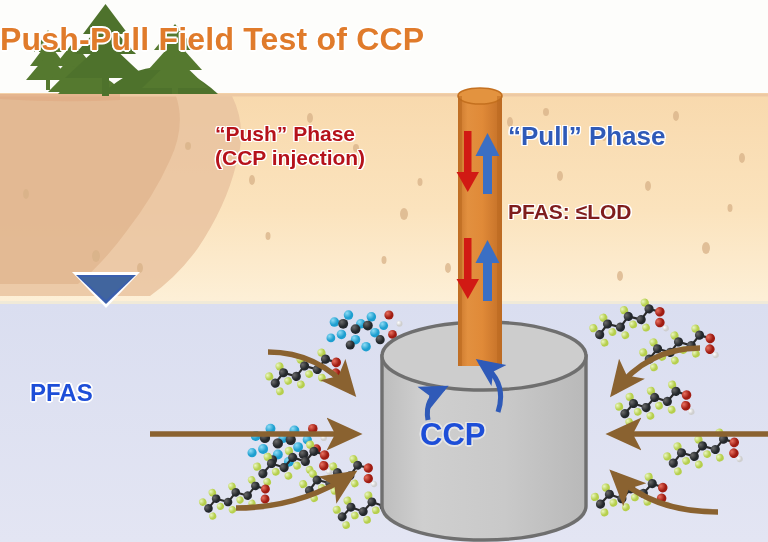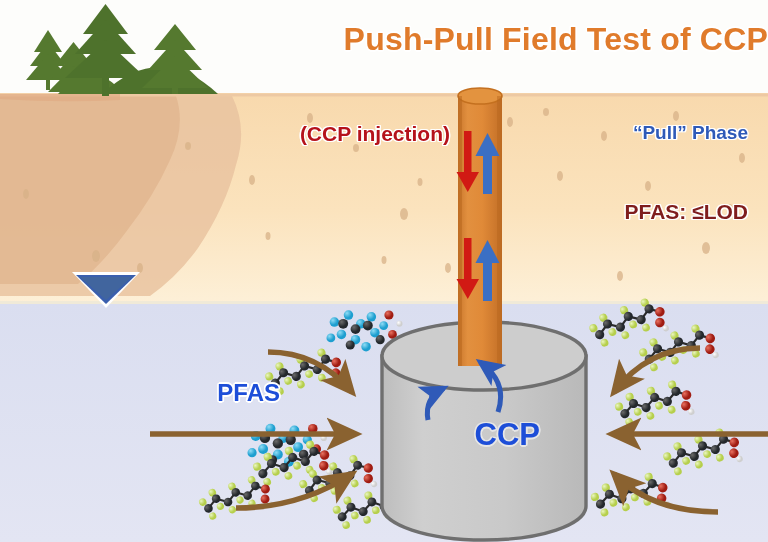--- a/index.html
+++ b/index.html
@@ -3,39 +3,39 @@
 <meta charset="utf-8">
 <title>Push-Pull Field Test of CCP</title>
 <style>
   html,body{margin:0;padding:0;background:#fff;}
   body{font-family:"Liberation Sans",sans-serif;}
   #stage{
     position:relative;width:768px;height:542px;overflow:hidden;
     background:#fdfdfb;
   }
   #stage svg.layer{position:absolute;left:0;top:0;width:768px;height:542px;}
-  .lbl{position:absolute;text-align:right;font-weight:bold;line-height:1.12;
+  .lbl{position:absolute;text-align:left;font-weight:bold;line-height:1.12;
        white-space:nowrap;}
   #title{
     left:0;right:0;top:22px;width:768px;font-size:32px;letter-spacing:.2px;
     color:#e07b2b;
     text-shadow:
       -1.4px -1.4px 0 #fff, 1.4px -1.4px 0 #fff,
       -1.4px  1.4px 0 #fff, 1.4px  1.4px 0 #fff,
        0 -1.6px 0 #fff, 0 1.6px 0 #fff, -1.6px 0 0 #fff, 1.6px 0 0 #fff;
   }
   #push-label{
     left:215px;top:122px;width:235px;font-size:21px;color:#b5121b;
     text-shadow:
       -1.2px -1.2px 0 #fff, 1.2px -1.2px 0 #fff,
       -1.2px  1.2px 0 #fff, 1.2px  1.2px 0 #fff,
        0 -1.3px 0 #fff, 0 1.3px 0 #fff, -1.3px 0 0 #fff, 1.3px 0 0 #fff;
   }
   #pull-label{
-    left:508px;top:122px;width:240px;font-size:19px;color:#2f5ab8;
+    left:508px;top:122px;width:240px;font-size:26px;color:#2f5ab8;
     text-shadow:
       -1.2px -1.2px 0 #fff, 1.2px -1.2px 0 #fff,
       -1.2px  1.2px 0 #fff, 1.2px  1.2px 0 #fff,
        0 -1.3px 0 #fff, 0 1.3px 0 #fff, -1.3px 0 0 #fff, 1.3px 0 0 #fff;
   }
   #lod-label{
     left:508px;top:200px;width:240px;font-size:21px;color:#7f1d1d;
     text-shadow:
       -1.2px -1.2px 0 #fff, 1.2px -1.2px 0 #fff,
       -1.2px  1.2px 0 #fff, 1.2px  1.2px 0 #fff,
@@ -359,20 +359,21 @@
       <path d="M428,420 Q424,398 444,388" marker-end="url(#blArrow)"></path>
       <path d="M498,412 Q508,382 480,362" marker-end="url(#blArrow)"></path>
     </g>
   </svg>
 
   <div class="lbl" id="title">
     <span>Push-Pull Field Test of CCP</span>
   </div>
 
   <div class="lbl" id="push-label">
+    <span class="ln">“Push” Phase</span>
     <span class="ln">(CCP injection)</span>
   </div>
 
   <div class="lbl" id="pull-label">
     <span class="ln">“Pull” Phase</span>
   </div>
 
   <div class="lbl" id="lod-label">
     <span class="ln">PFAS: ≤LOD</span>
   </div>

